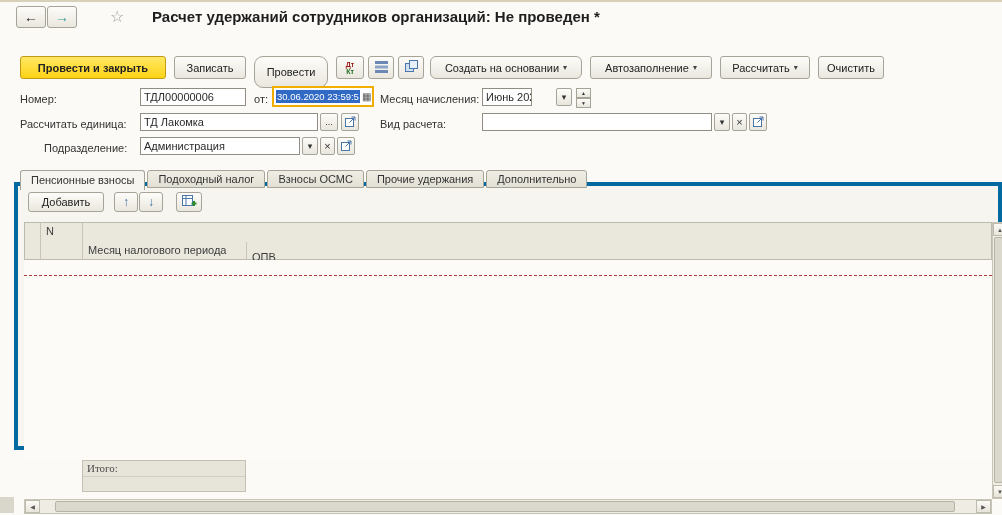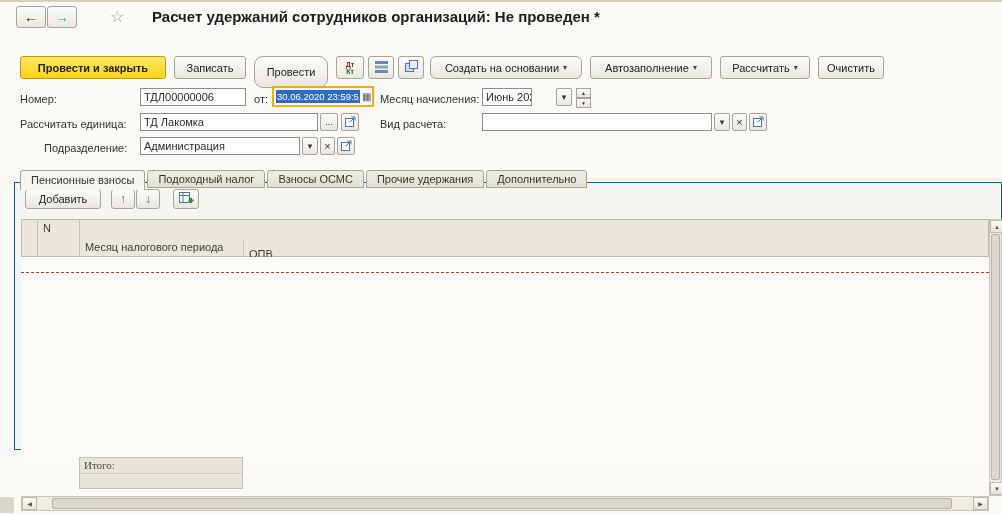--- a/index.html
+++ b/index.html
@@ -50,21 +50,21 @@
     height:18px; line-height:17px; padding:0 10px; white-space:nowrap;
     border:1px solid #a6a398; border-radius:3px 3px 0 0;
     background:linear-gradient(#f0ede5,#e2dfd4); color:#333;
   }
   .tab.active {
     height:20px; line-height:19px; background:#f7f5ef; border-bottom:none; z-index:3;
   }
 
   
   .panel { position:absolute; left:14px; top:182px; width:988px; height:268px;
-    background:#f7f5ef; border:1px solid #0369a1; }
+    background:#f7f5ef; border:4px solid #0369a1; }
   .ghead { position:absolute; left:6px; top:36px; width:968px; height:38px;
     background:#eae7dd; border:1px solid #bdbaae; }
   .hcell { position:absolute; border-right:1px solid #c8c5b8; padding:2px 5px;
     color:#3c3c3c; white-space:nowrap; overflow:hidden; }
   .gbody { position:absolute; left:6px; top:74px; width:968px; height:200px; background:#fcfbf7; }
   .row-indicator { position:absolute; left:0; right:0; top:15px; border-top:1px dashed #b03a3a; }
   .gfoot { position:absolute; left:64px; top:274px; width:164px; height:32px;
     background:#e7e4da; border:1px solid #c4c1b4; color:#4a4a4a; }
   .gfoot .cellrow { height:16px; line-height:15px; padding:0 4px;font-family:Liberation Serif, serif; }
   .gfoot .cellrow:first-child { border-bottom:1px solid #d2cfc2; }

